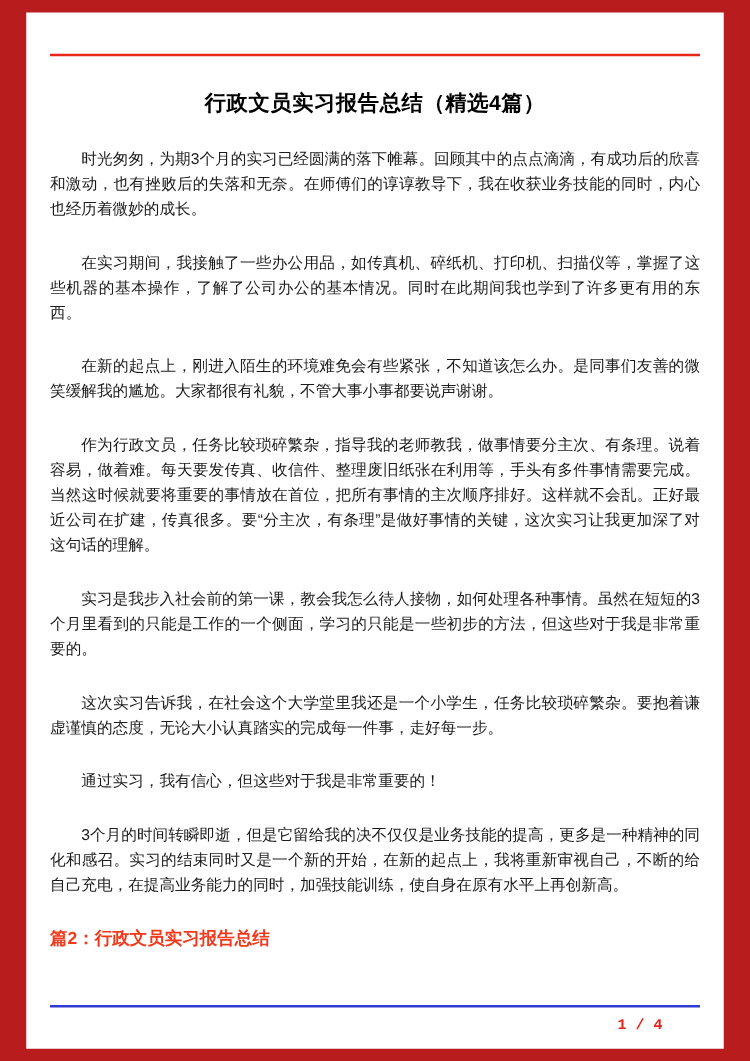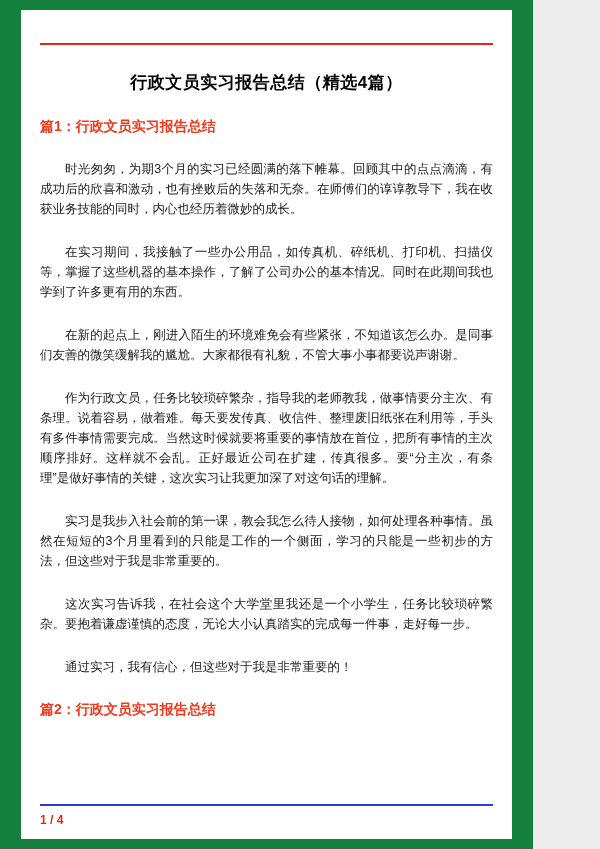--- a/index.html
+++ b/index.html
@@ -2,23 +2,23 @@
 <html><head>
 <meta charset="utf-8">
 <style>
   * { margin: 0; padding: 0; box-sizing: border-box; }
   html, body { width: 600px; }
   body {
     background: #ececec;
     font-family: "Liberation Sans", "DejaVu Sans", sans-serif;
   }
   .canvas {
-    width: 533px;
+    width: 600px;
     height: 849px;
-    background: #15803d;
+    background: #b91c1c;
     padding: 10px 21px;
     overflow: hidden;
   }
   .page {
     position: relative;
     width: 100%;
     height: 829px;
     background: #ffffff;
     padding: 0 19px;
     overflow: hidden;
@@ -58,47 +58,48 @@
     bottom: 10px;
     background: #ffffff;
     padding-top: 4px;
   }
   .bottom-rule {
     height: 2px;
     background: #2e3ad1;
     margin-bottom: 7px;
   }
   .page-number {
-    text-align: left;
+    text-align: right;
     color: #e8251a;
     font-size: 12px;
     font-weight: bold;
     padding-right: 30px;
     padding-bottom: 2px;
+    font-family: Liberation Mono, monospace;
   }
 </style>
 </head>
 <body>
 
 <div class="canvas">
   <div class="page">
 
     <div class="top-rule"></div>
 
     <h1 class="doc-title">行政文员实习报告总结（精选4篇）</h1>
 
-    <h2 class="section-heading">篇1：行政文员实习报告总结</h2>
 
     <p class="body-para">时光匆匆，为期3个月的实习已经圆满的落下帷幕。回顾其中的点点滴滴，有成功后的欣喜和激动，也有挫败后的失落和无奈。在师傅们的谆谆教导下，我在收获业务技能的同时，内心也经历着微妙的成长。</p>
     <p class="body-para">在实习期间，我接触了一些办公用品，如传真机、碎纸机、打印机、扫描仪等，掌握了这些机器的基本操作，了解了公司办公的基本情况。同时在此期间我也学到了许多更有用的东西。</p>
     <p class="body-para">在新的起点上，刚进入陌生的环境难免会有些紧张，不知道该怎么办。是同事们友善的微笑缓解我的尴尬。大家都很有礼貌，不管大事小事都要说声谢谢。</p>
     <p class="body-para">作为行政文员，任务比较琐碎繁杂，指导我的老师教我，做事情要分主次、有条理。说着容易，做着难。每天要发传真、收信件、整理废旧纸张在利用等，手头有多件事情需要完成。当然这时候就要将重要的事情放在首位，把所有事情的主次顺序排好。这样就不会乱。正好最近公司在扩建，传真很多。要“分主次，有条理”是做好事情的关键，这次实习让我更加深了对这句话的理解。</p>
     <p class="body-para">实习是我步入社会前的第一课，教会我怎么待人接物，如何处理各种事情。虽然在短短的3个月里看到的只能是工作的一个侧面，学习的只能是一些初步的方法，但这些对于我是非常重要的。</p>
     <p class="body-para">这次实习告诉我，在社会这个大学堂里我还是一个小学生，任务比较琐碎繁杂。要抱着谦虚谨慎的态度，无论大小认真踏实的完成每一件事，走好每一步。</p>
     <p class="body-para">通过实习，我有信心，但这些对于我是非常重要的！</p>
+    <p class="body-para">3个月的时间转瞬即逝，但是它留给我的决不仅仅是业务技能的提高，更多是一种精神的同化和感召。实习的结束同时又是一个新的开始，在新的起点上，我将重新审视自己，不断的给自己充电，在提高业务能力的同时，加强技能训练，使自身在原有水平上再创新高。</p>
 
     <h2 class="section-heading">篇2：行政文员实习报告总结</h2>
 
     <div class="footer">
       <div class="bottom-rule"></div>
       <div class="page-number">1 / 4</div>
     </div>
 
   </div>
 </div>

